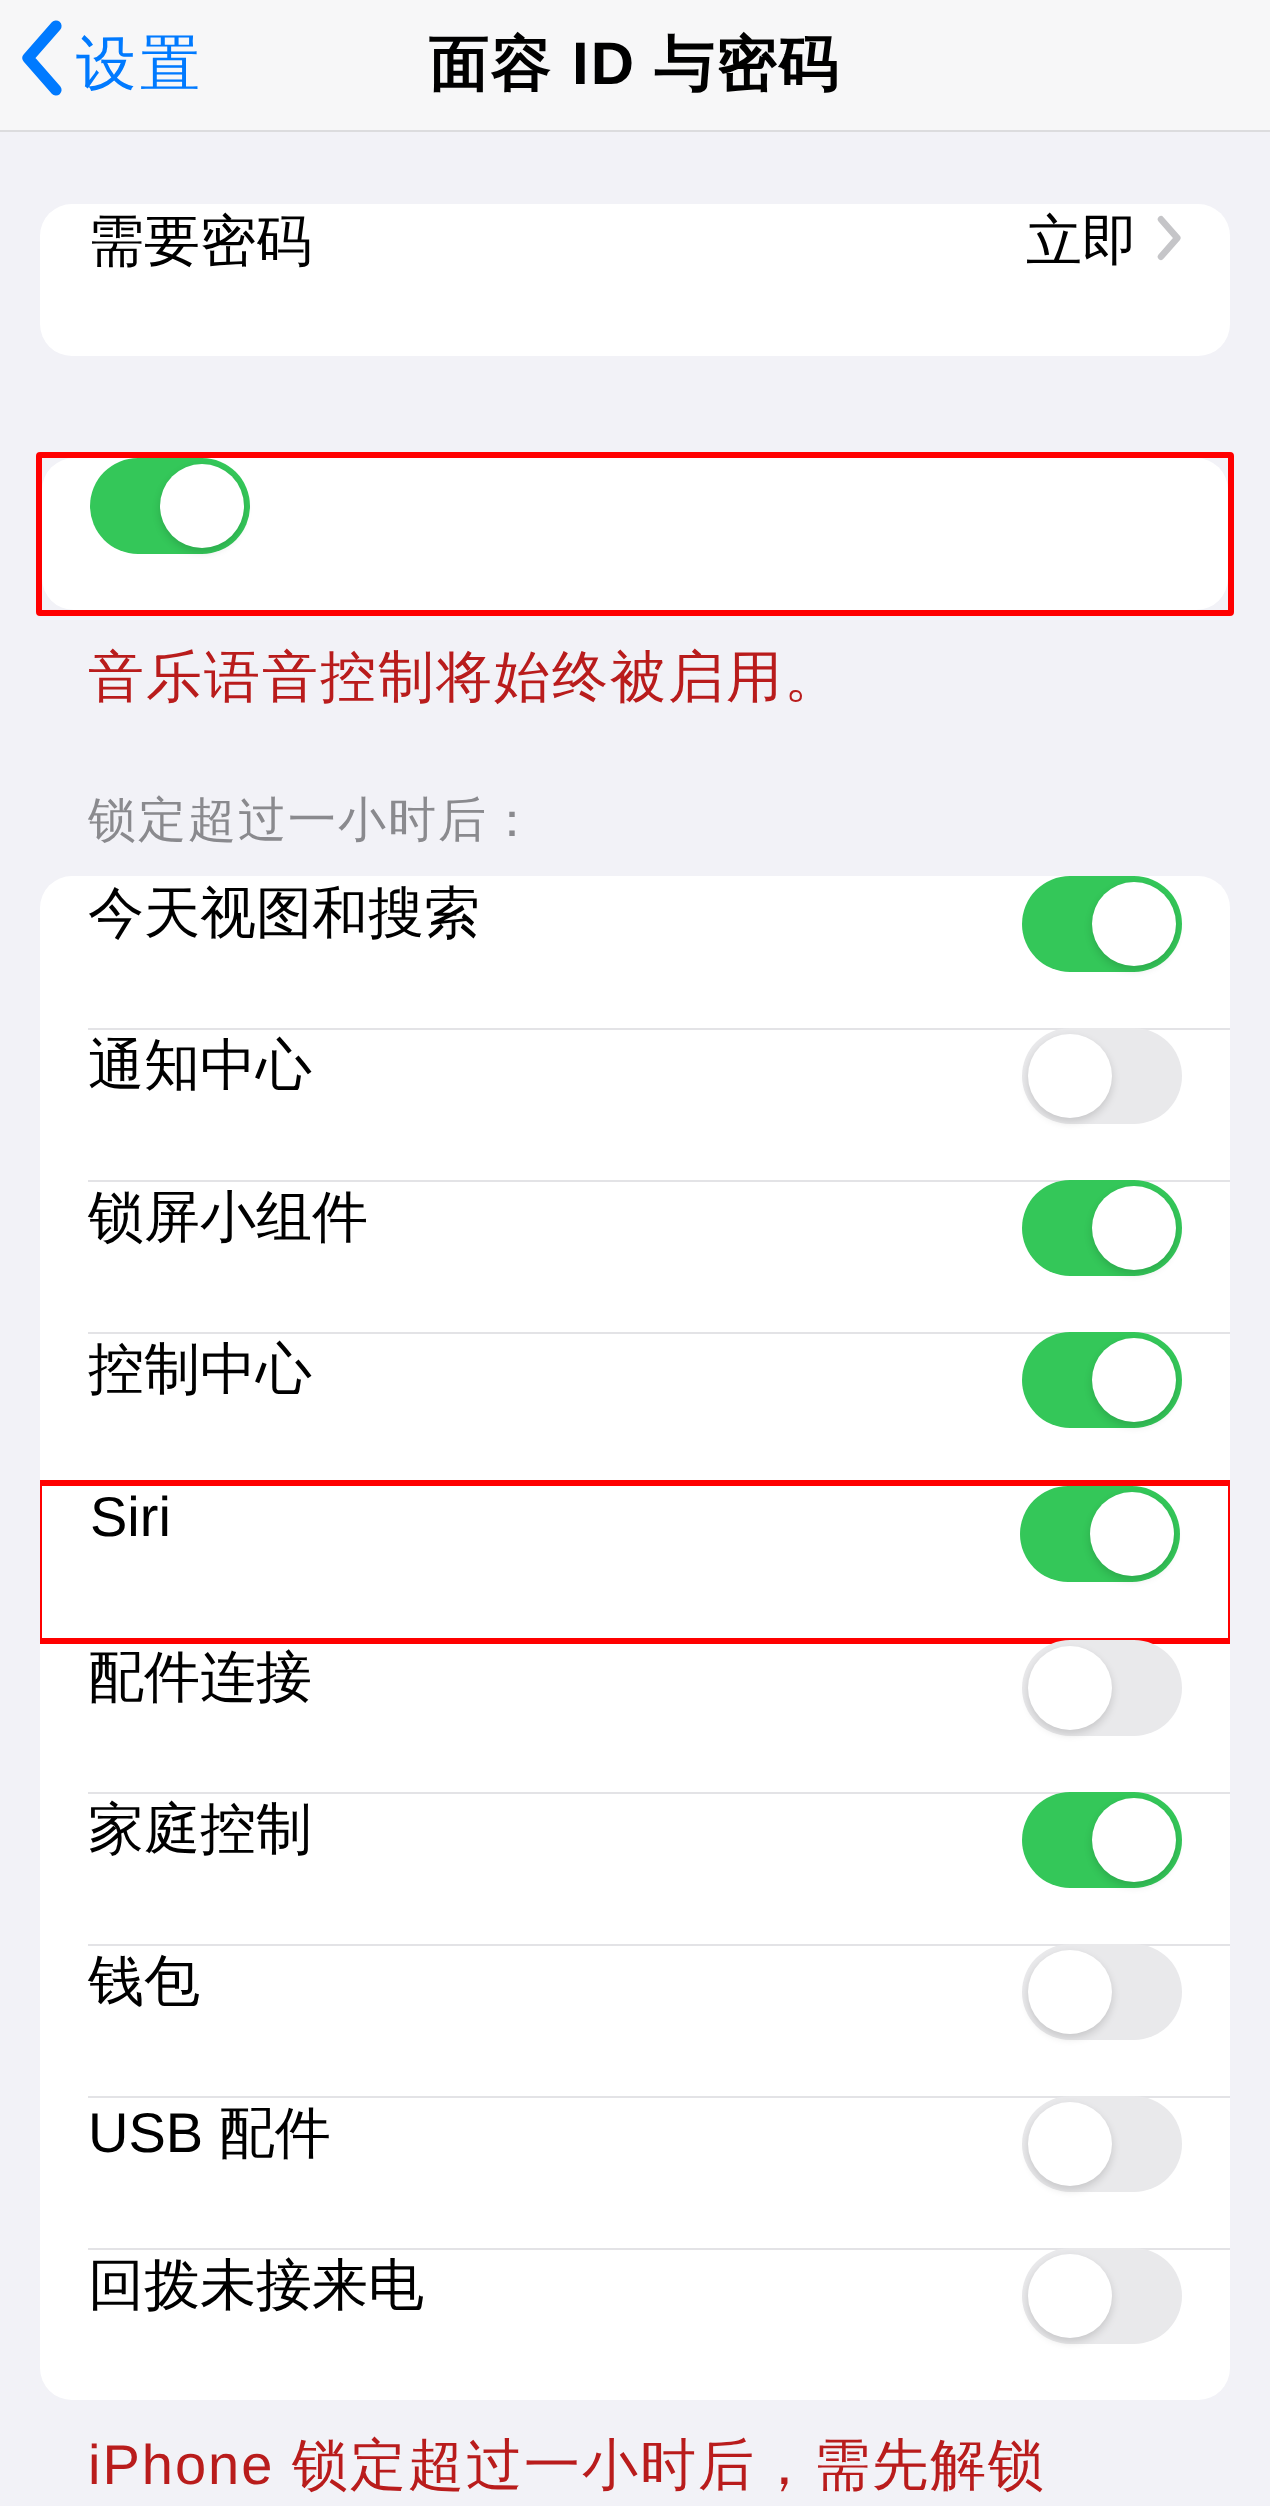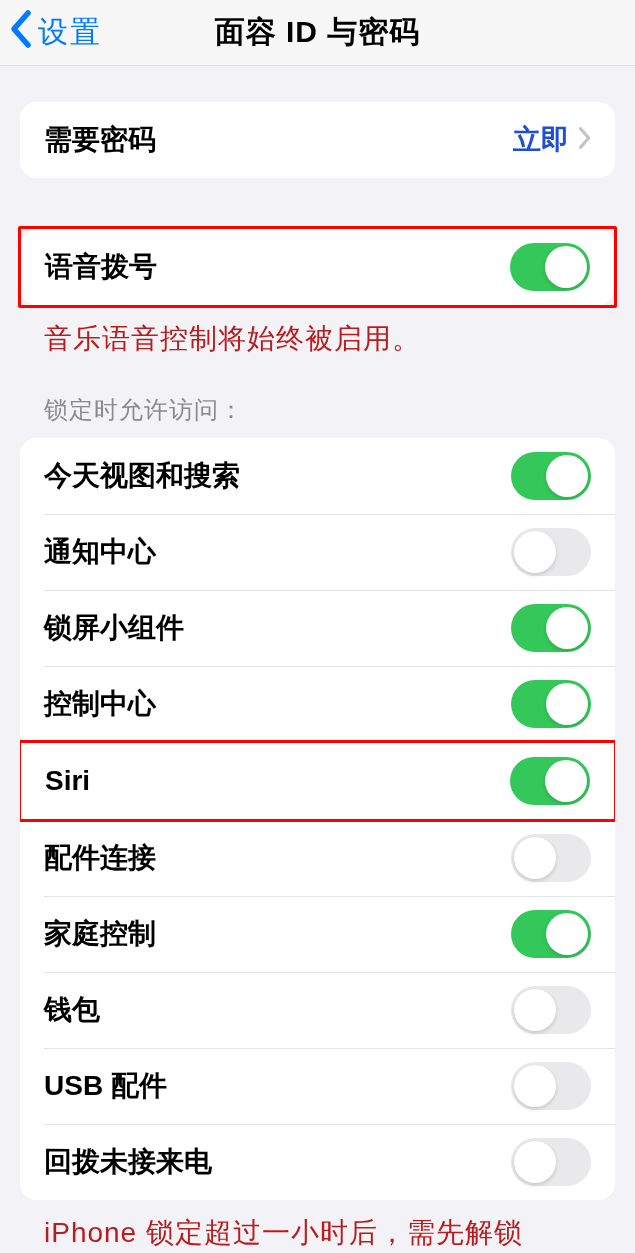--- a/index.html
+++ b/index.html
@@ -52,42 +52,41 @@
       padding: 0 20px;
     }
     .group {
       background: #fff;
       border-radius: 16px;
       overflow: hidden;
     }
     .group.mt-lg { margin-top: 36px; }
     .row {
       display: flex;
-      align-items: center;
+      align-items: flex-start;
       justify-content: space-between;
       min-height: 76px;
       padding: 0 24px;
       position: relative;
-      font-weight: bold;
     }
     .row + .row::before {
       content: "";
       position: absolute;
       left: 24px;
       right: 0;
       top: 0;
       height: 1px;
       background: #e3e3e6;
     }
     .row-label {
       font-size: 28px;
       color: #000;
     }
     .row-value {
-      color: #1d4ed8;
+      color: #000000;
       font-size: 28px;
       margin-right: 8px;
     }
     .right-side {
       display: flex;
       align-items: center;
     }
     .chevron {
       color: #c5c5c8;
     }
@@ -166,28 +165,27 @@
               <polyline points="3,2 10,10 3,18"></polyline>
             </svg>
         </span>
       </div>
     </div>
   </div>
 
   <div style="margin-top:48px" class="highlight">
     <div class="group">
       <div class="row">
-        <span class="row-label">语音拨号</span>
         <div class="toggle on"></div>
       </div>
     </div>
   </div>
   <div class="footer-text">音乐语音控制将始终被启用。</div>
 
-  <div class="header-text">锁定时允许访问：</div>
+  <div class="header-text">锁定超过一小时后：</div>
 
   <div class="group" id="lock-list">
       <div class="row">
         <span class="row-label">今天视图和搜索</span>
         <div class="toggle on"></div>
       </div>
       <div class="row">
         <span class="row-label">通知中心</span>
         <div class="toggle off"></div>
       </div>

